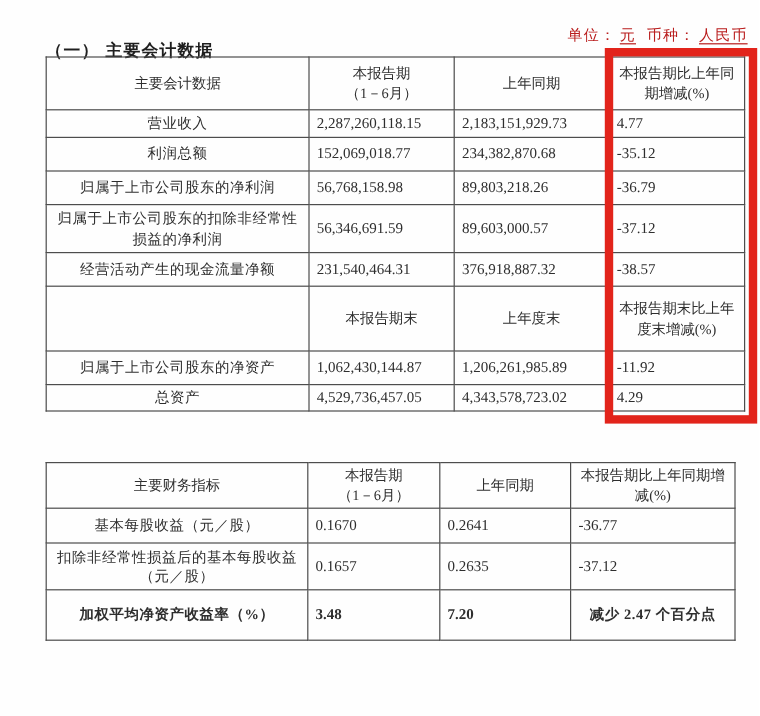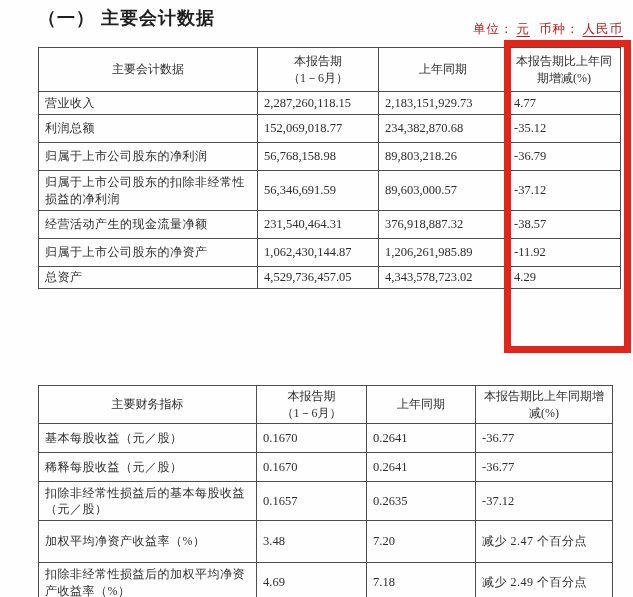--- a/index.html
+++ b/index.html
@@ -3,39 +3,39 @@
 <meta charset="utf-8">
 <style>
   html,body{margin:0;padding:0;background:#fff;}
   .page{
     position:relative;width:633px;height:597px;background:#fefefe;
     font-family:"Liberation Serif","DejaVu Serif",serif;color:#2e2e2e;overflow:hidden;
   }
   .sec-title{
     position:absolute;left:38px;
     font-family:"Liberation Sans","DejaVu Sans",sans-serif;
-    font-weight:bold;font-size:18px;color:#1f1f1f;letter-spacing:1px;
+    font-weight:bold;font-size:14px;color:#1f1f1f;letter-spacing:1px;margin-top:28px;
   }
   .unit-line{
     position:absolute;top:21px;right:7px;font-size:12.5px;color:#b91c1c;letter-spacing:1px;
   }
   .unit-line u{text-decoration:underline;text-underline-offset:3px;padding:0 3px;}
   table.t{
     position:absolute;border-collapse:collapse;table-layout:fixed;
     font-size:12px;color:#2e2e2e;
   }
   table.t td{
     border:1px solid #4d4d4d;vertical-align:middle;
     padding:2px 6px;line-height:1.35;overflow:hidden;
   }
   td.hdr{text-align:center;padding:2px 4px;}
   td.hdr.pre{white-space:pre-line;}
-  td.lbl{text-align:left;padding-left:8px;letter-spacing:0.5px;}
+  td.lbl{text-align:center;padding-left:8px;letter-spacing:0.5px;}
   td.num{text-align:left;padding-right:7px;font-size:12.5px;}
-  td.txtchg{text-align:left;padding-left:9px;letter-spacing:0.5px;}
+  td.txtchg{text-align:center;padding-left:9px;letter-spacing:0.5px;}
   .highlight-box{
     position:absolute;left:504px;top:40px;width:127px;height:313px;
     border:7px solid #e2241b;box-sizing:border-box;pointer-events:none;
   }
 </style>
 </head>
 <body>
 
 <div class="page">
 
@@ -81,20 +81,26 @@
       <td class="num">56,346,691.59</td>
       <td class="num">89,603,000.57</td>
       <td class="num">-37.12</td>
     </tr>
     <tr style="height:28px;">
       <td class="lbl">经营活动产生的现金流量净额</td>
       <td class="num">231,540,464.31</td>
       <td class="num">376,918,887.32</td>
       <td class="num">-38.57</td>
     </tr>
+    <tr style="height:54px;">
+      <td class="hdr"></td>
+      <td class="hdr">本报告期末</td>
+      <td class="hdr">上年度末</td>
+      <td class="hdr">本报告期末比上年度末增减(%)</td>
+    </tr>
     <tr style="height:28px;">
       <td class="lbl">归属于上市公司股东的净资产</td>
       <td class="num">1,062,430,144.87</td>
       <td class="num">1,206,261,985.89</td>
       <td class="num">-11.92</td>
     </tr>
     <tr style="height:15px;">
       <td class="lbl">总资产</td>
       <td class="num">4,529,736,457.05</td>
       <td class="num">4,343,578,723.02</td>
@@ -120,40 +126,28 @@
 （1－6月）</td>
       <td class="hdr">上年同期</td>
       <td class="hdr">本报告期比上年同期增减(%)</td>
     </tr>
     <tr style="height:29px;">
       <td class="lbl">基本每股收益（元／股）</td>
       <td class="num">0.1670</td>
       <td class="num">0.2641</td>
       <td class="num">-36.77</td>
     </tr>
-    <tr style="height:29px;">
-      <td class="lbl">稀释每股收益（元／股）</td>
-      <td class="num">0.1670</td>
-      <td class="num">0.2641</td>
-      <td class="num">-36.77</td>
-    </tr>
     <tr style="height:39px;padding-left:36px;">
       <td class="lbl">扣除非经常性损益后的基本每股收益（元／股）</td>
       <td class="num">0.1657</td>
       <td class="num">0.2635</td>
       <td class="num">-37.12</td>
     </tr>
-    <tr style="height:42px;">
+    <tr style="height:42px;font-weight:bold;">
       <td class="lbl">加权平均净资产收益率（%）</td>
       <td class="num">3.48</td>
       <td class="num">7.20</td>
       <td class="txtchg">减少 2.47 个百分点</td>
-    </tr>
-    <tr style="height:40px;">
-      <td class="lbl">扣除非经常性损益后的加权平均净资产收益率（%）</td>
-      <td class="num">4.69</td>
-      <td class="num">7.18</td>
-      <td class="txtchg">减少 2.49 个百分点</td>
     </tr>
   </tbody>
     </table>
 
 </div>
 
 </body></html>

